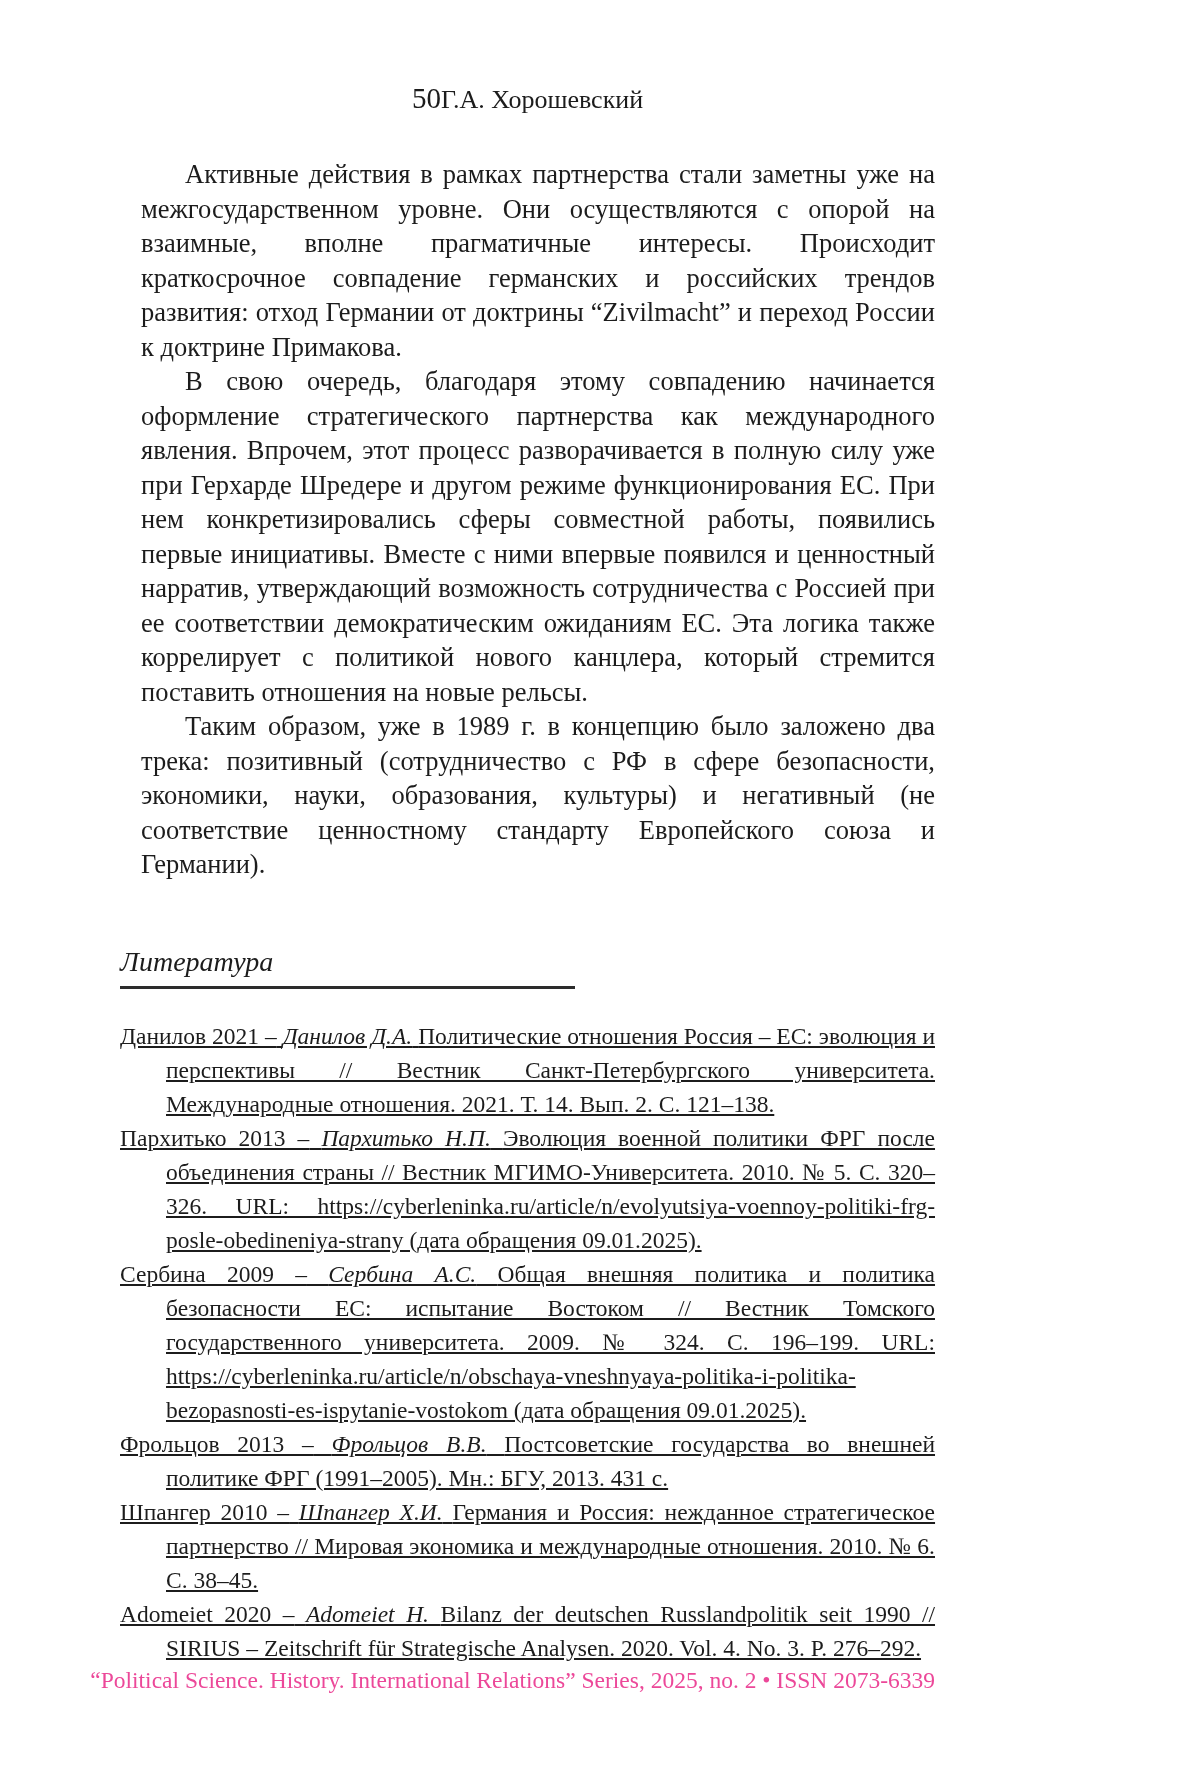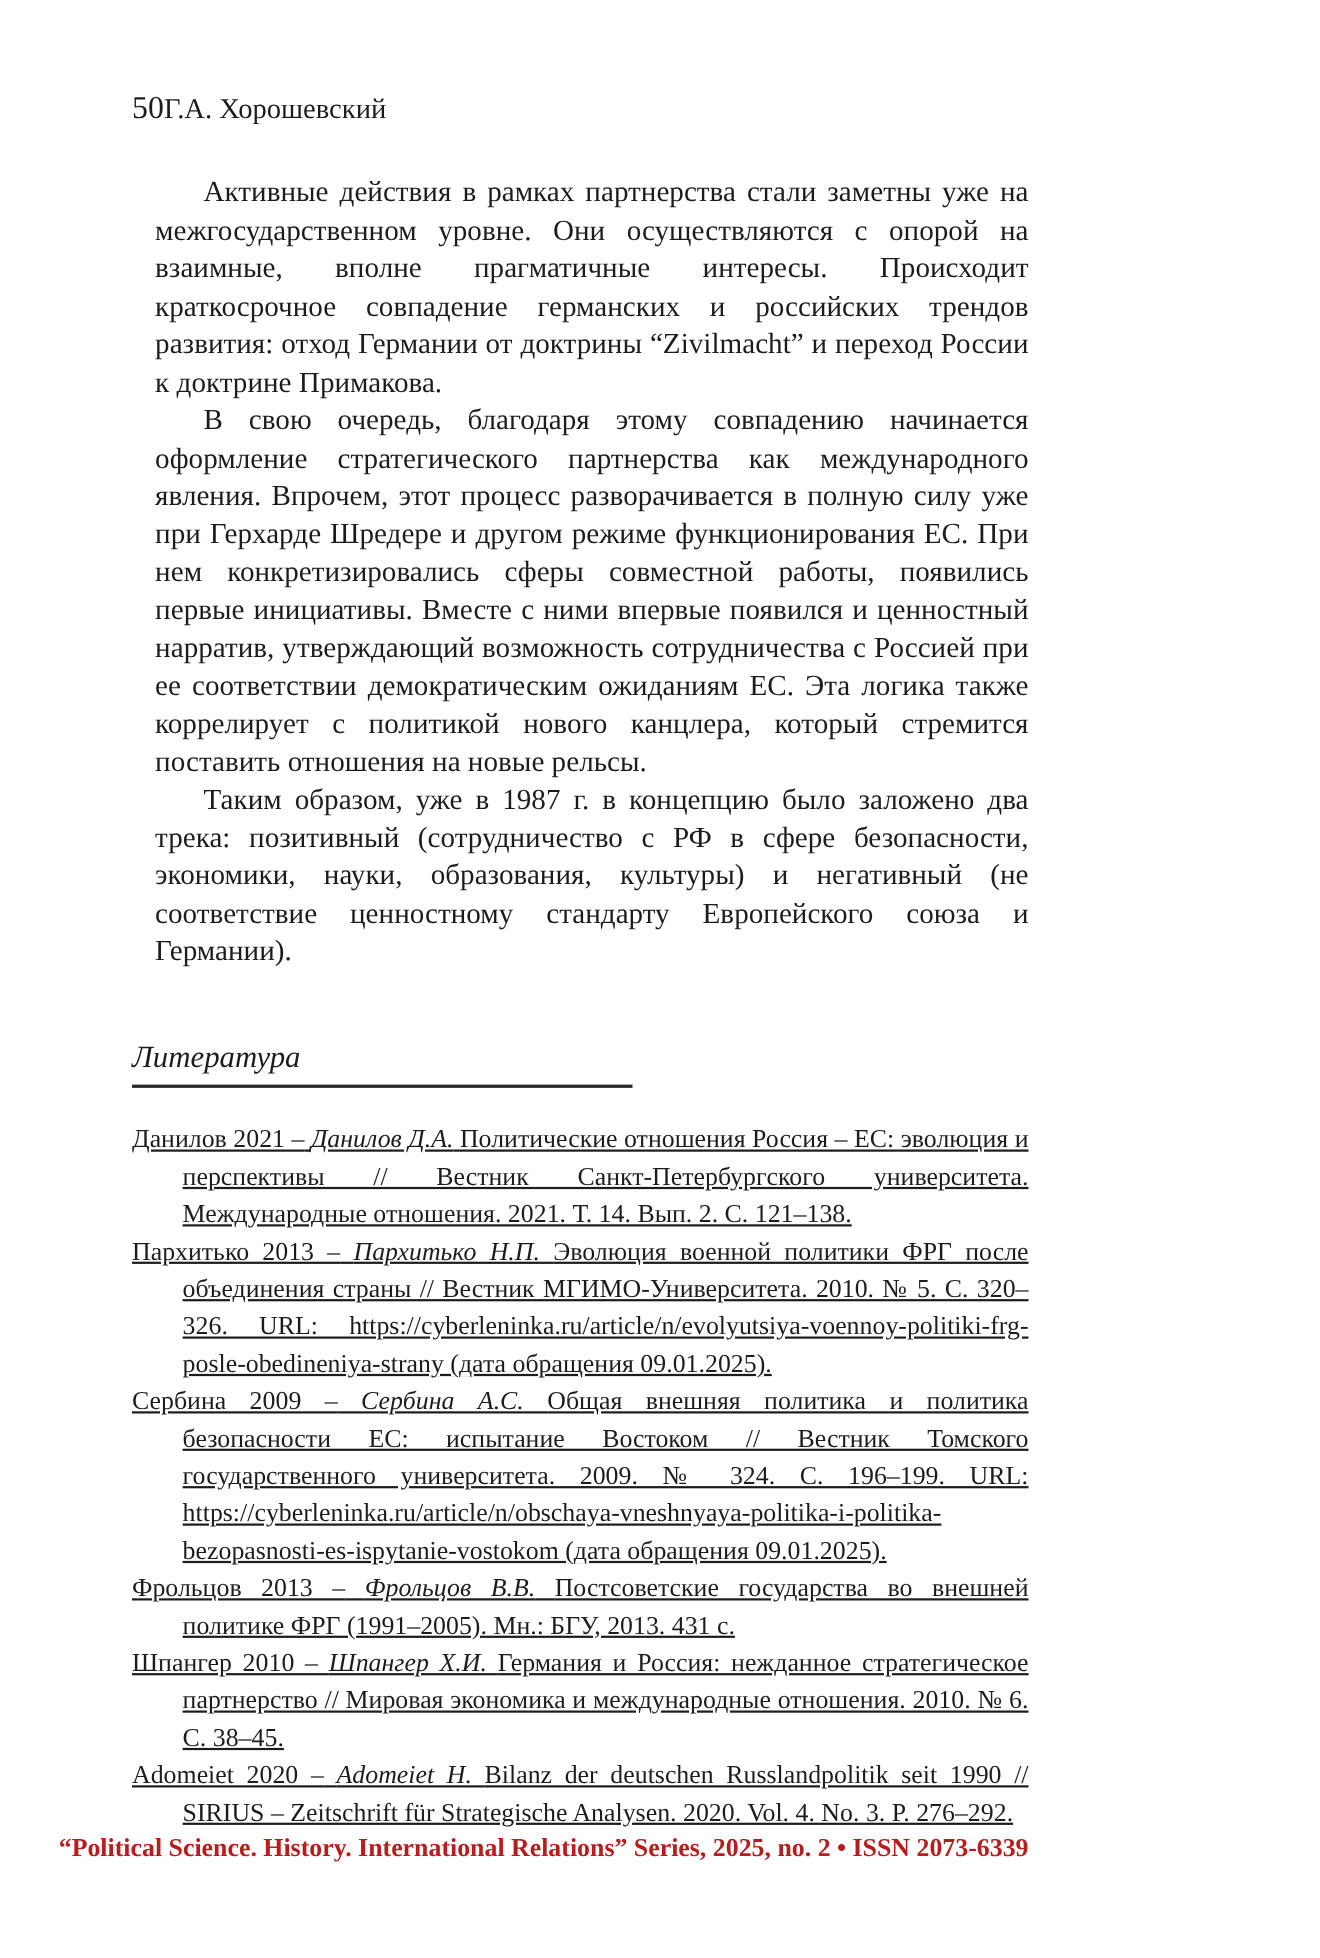--- a/index.html
+++ b/index.html
@@ -17,21 +17,21 @@
     overflow: hidden;
   }
   .content {
     position: absolute;
     left: 120px;
     top: 82px;
     width: 815px;
   }
   .running-header {
     display: flex;
-    justify-content: flex-start;
+    justify-content: center;
     align-items: baseline;
   }
   .page-number {
     font-size: 29px;
   }
   .running-head {
     font-size: 26px;
   }
   .body-text {
     margin-top: 42px;
@@ -77,39 +77,38 @@
   }
   .ref .ref-author {
     font-style: italic;
   }
   .page-footer {
     position: absolute;
     right: 265px;
     bottom: 86px;
     font-size: 23.5px;
     white-space: nowrap;
-    color: #b91c1c;
-    font-weight: bold;
+    color: #ec4899;
   }
 </style>
 </head>
 <body>
 
 <div class="page">
   <div class="content">
 
     <header class="running-header">
       <span class="page-number">50</span>
       <span class="running-head">Г.А. Хорошевский</span>
     </header>
 
     <div class="body-text">
       <p class="body-para">Активные действия в рамках партнерства стали заметны уже на межгосударственном уровне. Они осуществляются с опорой на взаимные, вполне прагматичные интересы. Происходит краткосрочное совпадение германских и российских трендов развития: отход Германии от доктрины “Zivilmacht” и переход России к доктрине Примакова.</p>
       <p class="body-para">В свою очередь, благодаря этому совпадению начинается оформление стратегического партнерства как международного явления. Впрочем, этот процесс разворачивается в полную силу уже при Герхарде Шредере и другом режиме функционирования ЕС. При нем конкретизировались сферы совместной работы, появились первые инициативы. Вместе с ними впервые появился и ценностный нарратив, утверждающий возможность сотрудничества с Россией при ее соответствии демократическим ожиданиям ЕС. Эта логика также коррелирует с политикой нового канцлера, который стремится поставить отношения на новые рельсы.</p>
-      <p class="body-para">Таким образом, уже в 1987 г. в концепцию было заложено два трека: позитивный (сотрудничество с РФ в сфере безопасности, экономики, науки, образования, культуры) и негативный (не соответствие ценностному стандарту Европейского союза и Германии).</p>
+      <p class="body-para">Таким образом, уже в 1989 г. в концепцию было заложено два трека: позитивный (сотрудничество с РФ в сфере безопасности, экономики, науки, образования, культуры) и негативный (не соответствие ценностному стандарту Европейского союза и Германии).</p>
     </div>
 
     <section class="refs">
       <h2 class="refs-heading">Литература</h2>
       <div class="refs-rule"></div>
       <ul class="refs-list">
         <li class="ref">
           <span class="ref-label">Данилов 2021 –</span>
           <span class="ref-author">Данилов Д.А.</span>
           <span class="ref-text">Политические отношения Россия – ЕС: эволюция и перспективы // Вестник Санкт-Петербургского университета. Международные отношения. 2021. Т. 14. Вып. 2. С. 121–138.</span>

